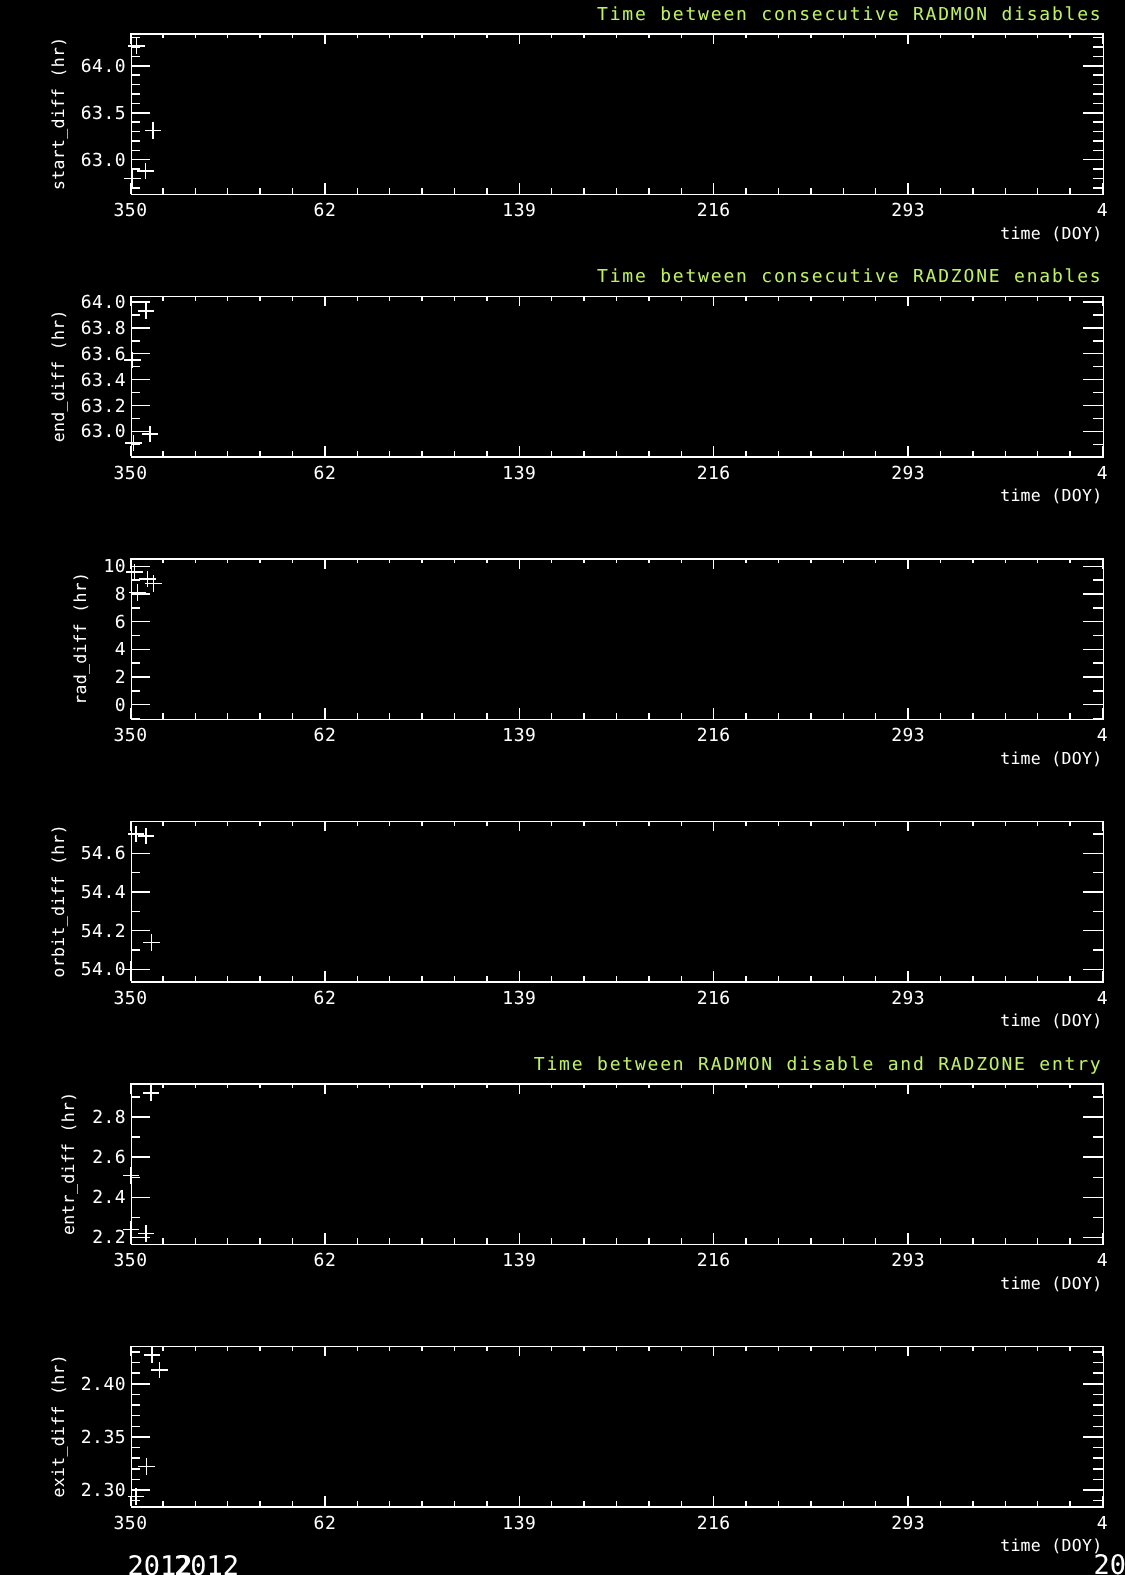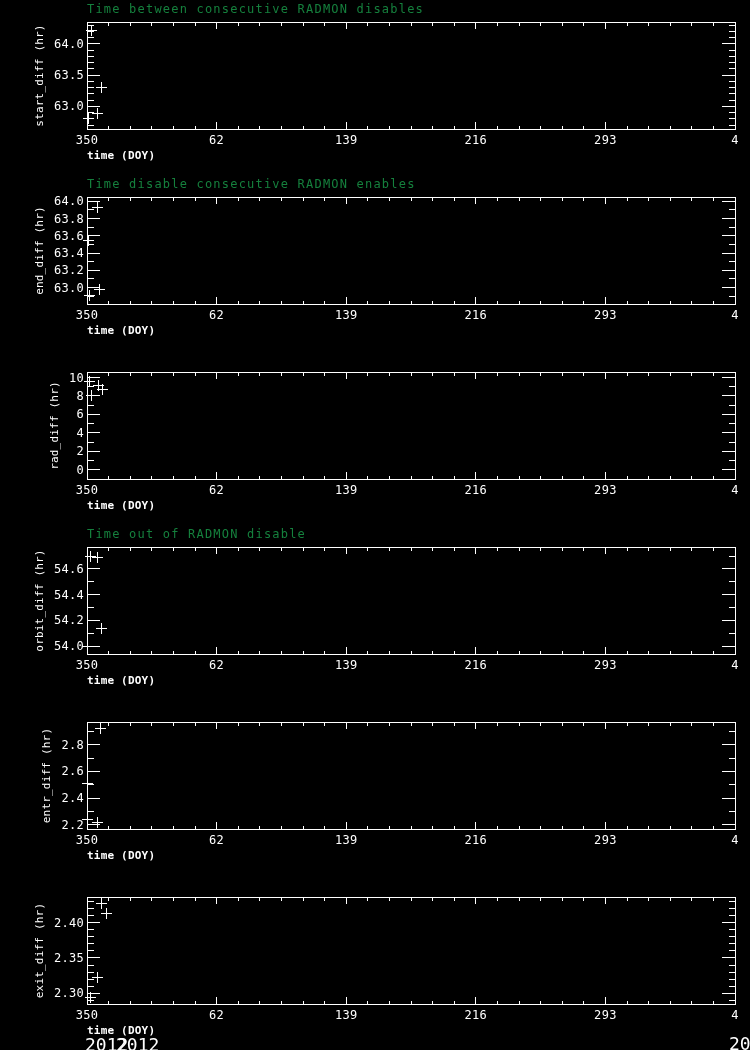--- a/index.html
+++ b/index.html
@@ -3,25 +3,25 @@
 <meta charset="utf-8">
 <style>
   html,body{margin:0;padding:0;background:#000;}
   .screen{
     position:relative;width:750px;height:1050px;background:#000;
     overflow:hidden;font-family:"DejaVu Sans Mono",monospace;color:#fff;
   }
   .panel{position:absolute;left:0;width:750px;height:175px;}
   .plot-title{
     position:absolute;left:87px;width:648px;top:2px;height:14px;
-    text-align:left;font-size:12px;letter-spacing:1.2px;white-space:pre;color:#15803d;
+    text-align:right;font-size:12px;letter-spacing:1.2px;white-space:pre;color:#bef264;
   }
   .x-axis-label{
     position:absolute;left:87px;width:648px;top:149px;height:13px;
-    text-align:left;font-size:11px;letter-spacing:0.2px;white-space:pre;color:#fff;font-weight:bold;
+    text-align:right;font-size:11px;letter-spacing:0.2px;white-space:pre;color:#fff;
   }
   .y-axis-label{
     position:absolute;width:130px;height:13px;line-height:13px;text-align:center;
     font-size:11px;letter-spacing:0.2px;white-space:pre;color:#fff;
     transform:rotate(-90deg);
   }
   .plot-svg{position:absolute;left:0;top:0;}
   .year-label{position:absolute;font-size:18px;color:#fff;white-space:pre;}
 </style>
 </head>
@@ -254,21 +254,21 @@
         <line x1="735" y1="34.943548387094864" x2="728.5" y2="34.943548387094864" stroke="#ffffff" stroke-width="1" shape-rendering="crispEdges"></line>
         <line x1="91.93532467532468" y1="32.35483870967724" x2="102.93532467532468" y2="32.35483870967724" stroke="#ffffff" stroke-width="1" shape-rendering="crispEdges"></line>
         <line x1="97.43532467532468" y1="26.85483870967724" x2="97.43532467532468" y2="37.85483870967724" stroke="#ffffff" stroke-width="1" shape-rendering="crispEdges"></line>
         <line x1="82.8464935064935" y1="65.14516129032276" x2="93.8464935064935" y2="65.14516129032276" stroke="#ffffff" stroke-width="1" shape-rendering="crispEdges"></line>
         <line x1="88.3464935064935" y1="59.64516129032276" x2="88.3464935064935" y2="70.64516129032276" stroke="#ffffff" stroke-width="1" shape-rendering="crispEdges"></line>
         <line x1="94.46000000000001" y1="114.33064516129073" x2="105.46000000000001" y2="114.33064516129073" stroke="#ffffff" stroke-width="1" shape-rendering="crispEdges"></line>
         <line x1="99.96000000000001" y1="108.83064516129073" x2="99.96000000000001" y2="119.83064516129073" stroke="#ffffff" stroke-width="1" shape-rendering="crispEdges"></line>
         <line x1="83.51974025974026" y1="120.37096774193594" x2="94.51974025974026" y2="120.37096774193594" stroke="#ffffff" stroke-width="1" shape-rendering="crispEdges"></line>
         <line x1="89.01974025974026" y1="114.87096774193594" x2="89.01974025974026" y2="125.87096774193594" stroke="#ffffff" stroke-width="1" shape-rendering="crispEdges"></line>
       </svg>
-    <div class="plot-title">Time disable consecutive RADMON enables</div>
+    <div class="plot-title">Time between consecutive RADZONE enables</div>
     <div class="y-axis-label" style="left: -25.8px; top: 68.5px;">end_diff (hr)</div>
     <div class="x-axis-label">time (DOY)</div>
   </div>
 
   <div class="panel" style="top:350px">
     <svg class="plot-svg" width="750" height="175">
         <rect x="87.5" y="22.5" width="648" height="107" fill="none" stroke="#ffffff" stroke-width="1" shape-rendering="crispEdges"></rect>
         <line x1="87" y1="129" x2="87" y2="122" stroke="#ffffff" stroke-width="1" shape-rendering="crispEdges"></line>
         <line x1="87" y1="22" x2="87" y2="29" stroke="#ffffff" stroke-width="1" shape-rendering="crispEdges"></line>
         <text x="87" y="144" fill="#ffffff" font-size="12" letter-spacing="0.3" font-family="&quot;DejaVu Sans Mono&quot;,monospace" text-anchor="middle">350</text>
@@ -473,21 +473,20 @@
         <line x1="735" y1="31.02409638554124" x2="728.5" y2="31.02409638554124" stroke="#ffffff" stroke-width="1" shape-rendering="crispEdges"></line>
         <line x1="85.20285714285714" y1="31.02409638554215" x2="96.20285714285714" y2="31.02409638554215" stroke="#ffffff" stroke-width="1" shape-rendering="crispEdges"></line>
         <line x1="90.70285714285714" y1="25.52409638554215" x2="90.70285714285714" y2="36.52409638554215" stroke="#ffffff" stroke-width="1" shape-rendering="crispEdges"></line>
         <line x1="91.76701298701299" y1="32.31325301204882" x2="102.76701298701299" y2="32.31325301204882" stroke="#ffffff" stroke-width="1" shape-rendering="crispEdges"></line>
         <line x1="97.26701298701299" y1="26.81325301204882" x2="97.26701298701299" y2="37.81325301204882" stroke="#ffffff" stroke-width="1" shape-rendering="crispEdges"></line>
         <line x1="95.63818181818182" y1="103.21686746987932" x2="106.63818181818182" y2="103.21686746987932" stroke="#ffffff" stroke-width="1" shape-rendering="crispEdges"></line>
         <line x1="101.13818181818182" y1="97.71686746987932" x2="101.13818181818182" y2="108.71686746987932" stroke="#ffffff" stroke-width="1" shape-rendering="crispEdges"></line>
         <line x1="81.5" y1="121.2650602409636" x2="92.5" y2="121.2650602409636" stroke="#ffffff" stroke-width="1" shape-rendering="crispEdges"></line>
         <line x1="87" y1="115.7650602409636" x2="87" y2="126.7650602409636" stroke="#ffffff" stroke-width="1" shape-rendering="crispEdges"></line>
       </svg>
-    <div class="plot-title">Time out of RADMON disable</div>
     <div class="y-axis-label" style="left: -25.8px; top: 68.5px;">orbit_diff (hr)</div>
     <div class="x-axis-label">time (DOY)</div>
   </div>
 
   <div class="panel" style="top:700px">
     <svg class="plot-svg" width="750" height="175">
         <rect x="87.5" y="22.5" width="648" height="107" fill="none" stroke="#ffffff" stroke-width="1" shape-rendering="crispEdges"></rect>
         <line x1="87" y1="129" x2="87" y2="122" stroke="#ffffff" stroke-width="1" shape-rendering="crispEdges"></line>
         <line x1="87" y1="22" x2="87" y2="29" stroke="#ffffff" stroke-width="1" shape-rendering="crispEdges"></line>
         <text x="87" y="144" fill="#ffffff" font-size="12" letter-spacing="0.3" font-family="&quot;DejaVu Sans Mono&quot;,monospace" text-anchor="middle">350</text>
@@ -578,20 +577,21 @@
         <line x1="735" y1="31.362499999999926" x2="728.5" y2="31.362499999999926" stroke="#ffffff" stroke-width="1" shape-rendering="crispEdges"></line>
         <line x1="95.30155844155844" y1="28.687500000000043" x2="106.30155844155844" y2="28.687500000000043" stroke="#ffffff" stroke-width="1" shape-rendering="crispEdges"></line>
         <line x1="100.80155844155844" y1="23.187500000000043" x2="100.80155844155844" y2="34.18750000000004" stroke="#ffffff" stroke-width="1" shape-rendering="crispEdges"></line>
         <line x1="81.83662337662338" y1="83.52500000000003" x2="92.83662337662338" y2="83.52500000000003" stroke="#ffffff" stroke-width="1" shape-rendering="crispEdges"></line>
         <line x1="87.33662337662338" y1="78.02500000000003" x2="87.33662337662338" y2="89.02500000000003" stroke="#ffffff" stroke-width="1" shape-rendering="crispEdges"></line>
         <line x1="81.83662337662338" y1="119.63749999999996" x2="92.83662337662338" y2="119.63749999999996" stroke="#ffffff" stroke-width="1" shape-rendering="crispEdges"></line>
         <line x1="87.33662337662338" y1="114.13749999999996" x2="87.33662337662338" y2="125.13749999999996" stroke="#ffffff" stroke-width="1" shape-rendering="crispEdges"></line>
         <line x1="91.76701298701299" y1="122.31249999999997" x2="102.76701298701299" y2="122.31249999999997" stroke="#ffffff" stroke-width="1" shape-rendering="crispEdges"></line>
         <line x1="97.26701298701299" y1="116.81249999999997" x2="97.26701298701299" y2="127.81249999999997" stroke="#ffffff" stroke-width="1" shape-rendering="crispEdges"></line>
       </svg>
+    <div class="plot-title">Time between RADMON disable and RADZONE entry</div>
     <div class="y-axis-label" style="left: -18.6px; top: 68.5px;">entr_diff (hr)</div>
     <div class="x-axis-label">time (DOY)</div>
   </div>
 
   <div class="panel" style="top:875px">
     <svg class="plot-svg" width="750" height="175">
         <rect x="87.5" y="22.5" width="648" height="107" fill="none" stroke="#ffffff" stroke-width="1" shape-rendering="crispEdges"></rect>
         <line x1="87" y1="129" x2="87" y2="122" stroke="#ffffff" stroke-width="1" shape-rendering="crispEdges"></line>
         <line x1="87" y1="22" x2="87" y2="29" stroke="#ffffff" stroke-width="1" shape-rendering="crispEdges"></line>
         <text x="87" y="144" fill="#ffffff" font-size="12" letter-spacing="0.3" font-family="&quot;DejaVu Sans Mono&quot;,monospace" text-anchor="middle">350</text>

